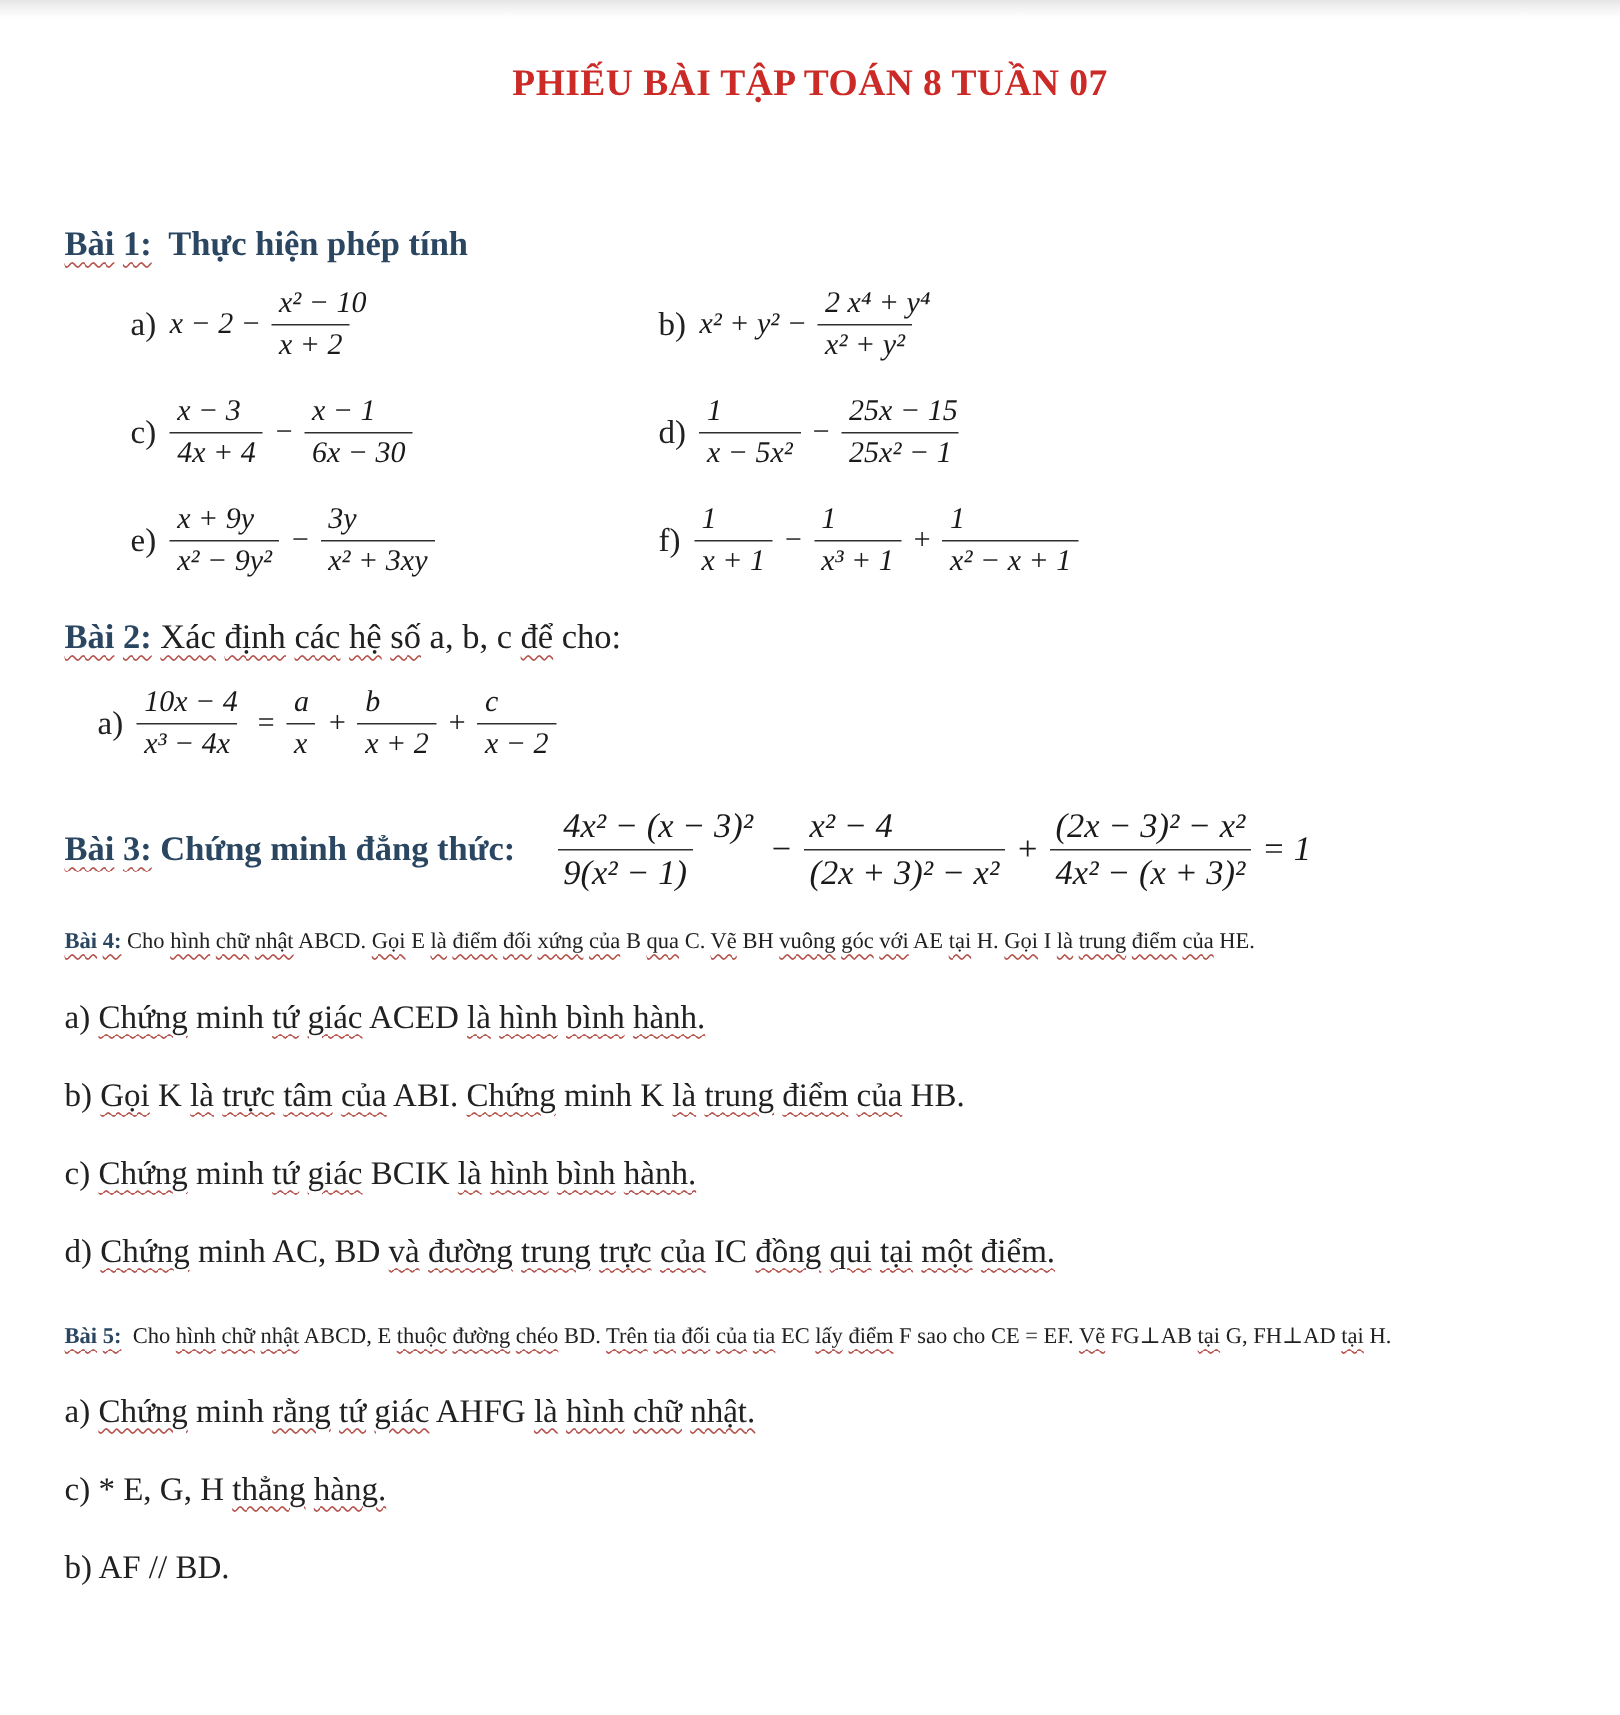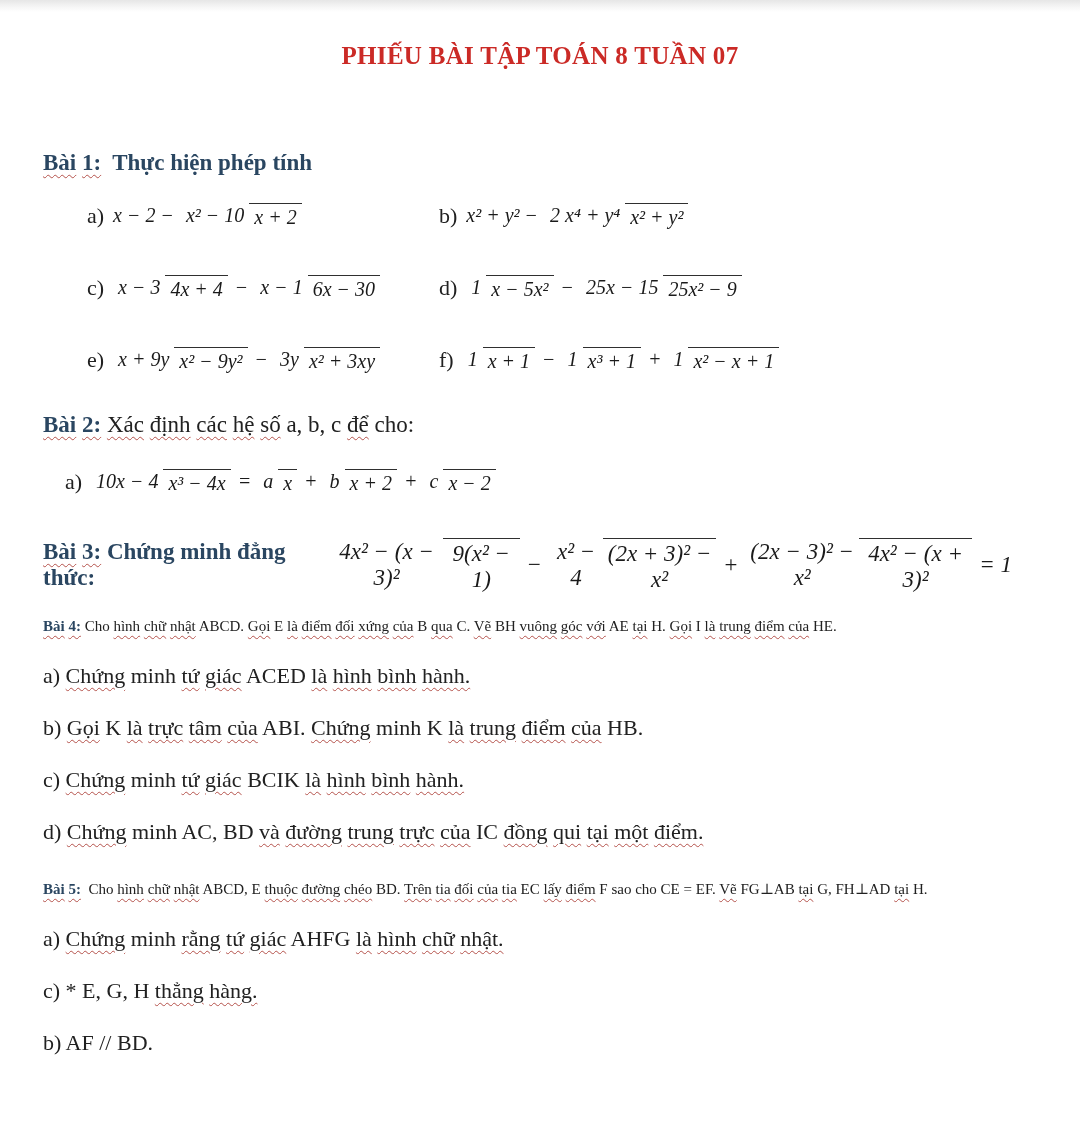--- a/index.html
+++ b/index.html
@@ -25,21 +25,21 @@
   .c{color:var(--heading_blue)}
   .sq{
     text-decoration-line:underline;text-decoration-style:wavy;
     text-decoration-color:var(--squiggle);text-decoration-thickness:1px;
     text-underline-offset:4px;
   }
   .problems-grid{display:grid;grid-template-columns:352px auto;margin-top:4px;padding-left:44px}
   .pcell{display:flex;align-items:center;min-height:72px}
   .plabel{font-size:22px;margin-right:9px;flex:none}
   .formula{display:inline-flex;align-items:center;gap:7px;font-style:italic;font-size:20px;color:var(--math)}
-  .frac{display:inline-flex;align-items:flex-end;line-height:1.12;text-align:center}
+  .frac{display:inline-flex;flex-direction:column;align-items:flex-start;line-height:1.12;text-align:center}
   .frac .num{padding:0 5px 2px}
   .frac .den{border-top:1.4px solid #2f2f2f;padding:2px 5px 0}
   .mtext{white-space:pre}
   #bai1-heading{margin-top:80px}
   #bai2-heading{margin-top:16px}
   #bai2-formula{margin:12px 0 0 22px;min-height:64px;display:flex;align-items:center}
   .bai3-row{display:flex;align-items:center;gap:28px;margin-top:24px}
   .bai3-row .formula{font-size:23px}
   .bai3-row .frac .num{padding:0 4px 2px}
   .bai3-row .frac .den{padding:2px 4px 0}
@@ -95,21 +95,21 @@
     <div class="pcell">
       <span class="plabel">d)</span>
       <span class="formula">
           <span class="frac">
             <span class="num">1</span>
             <span class="den">x − 5x²</span>
           </span>
           <span class="mtext">−</span>
           <span class="frac">
             <span class="num">25x − 15</span>
-            <span class="den">25x² − 9</span>
+            <span class="den">25x² − 1</span>
           </span>
         </span>
     </div>
     <div class="pcell">
       <span class="plabel">e)</span>
       <span class="formula">
           <span class="frac">
             <span class="num">x + 9y</span>
             <span class="den">x² − 9y²</span>
           </span>

